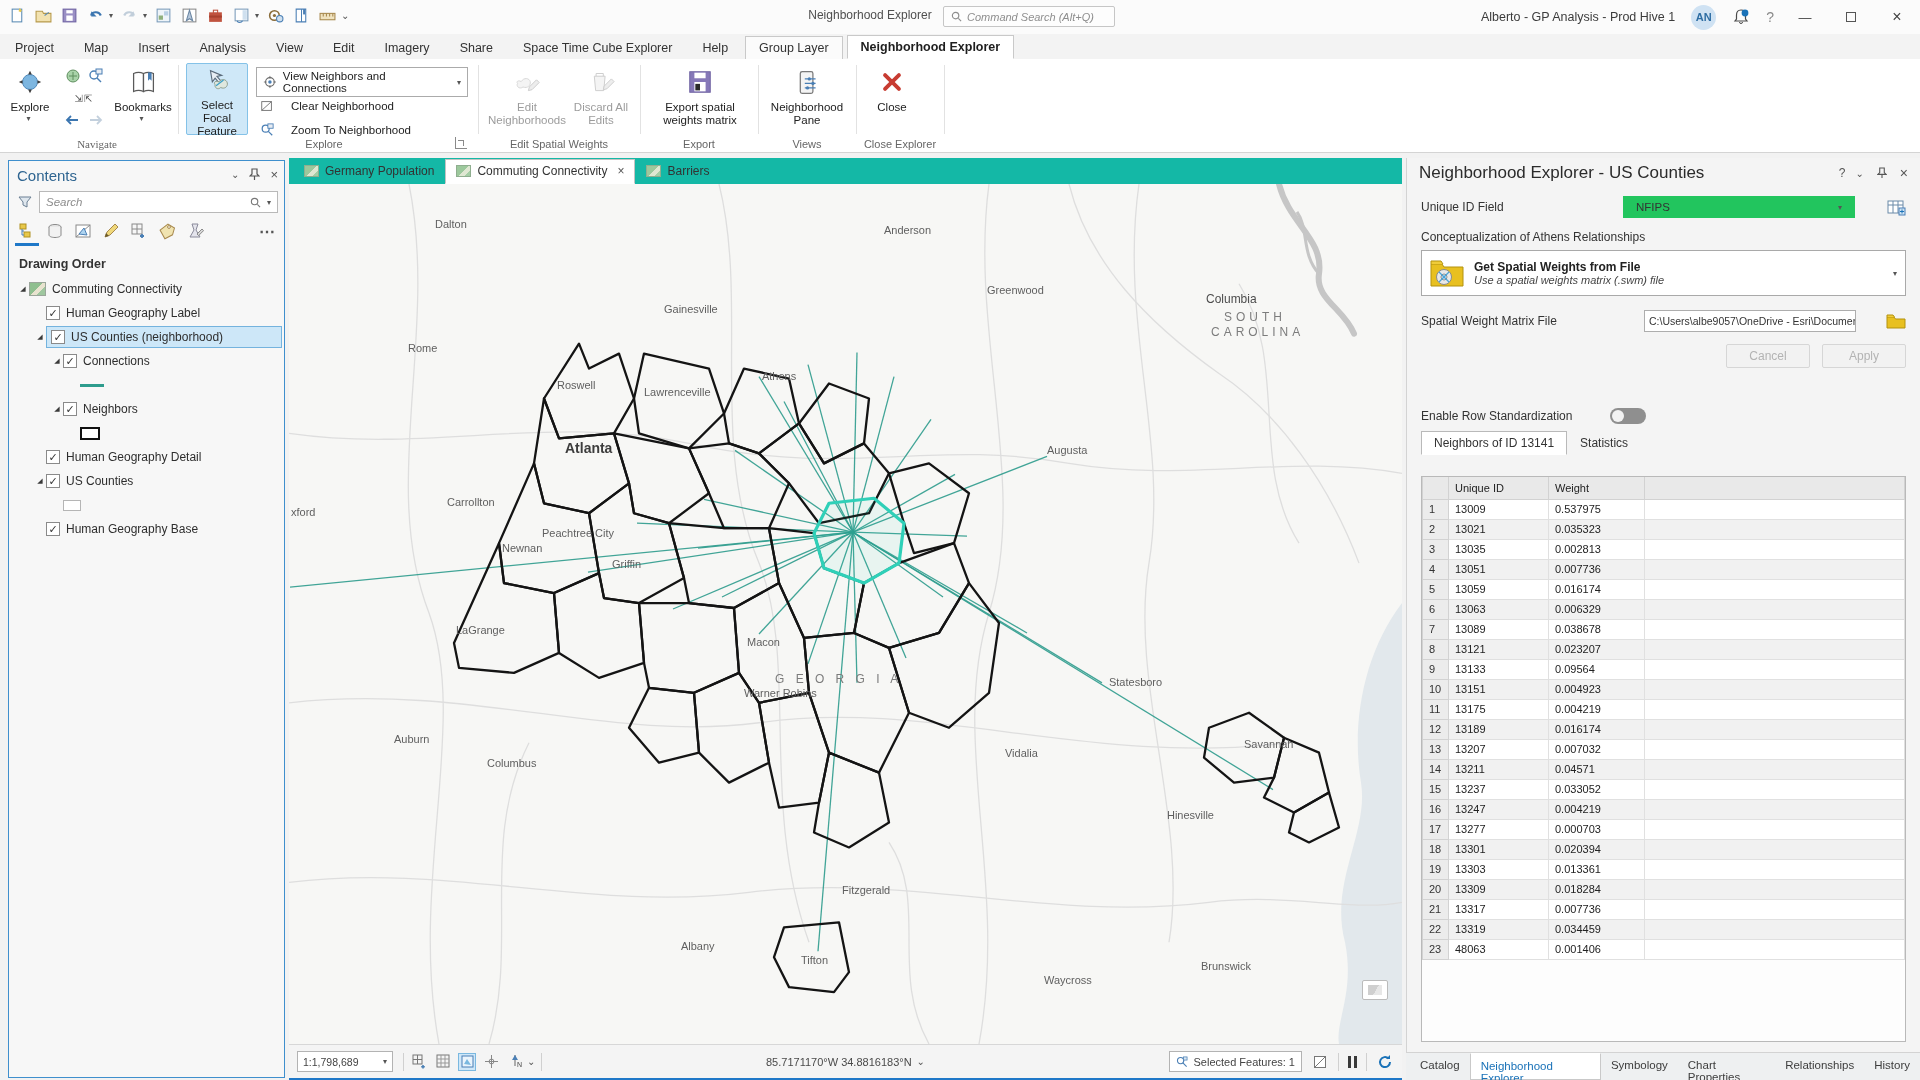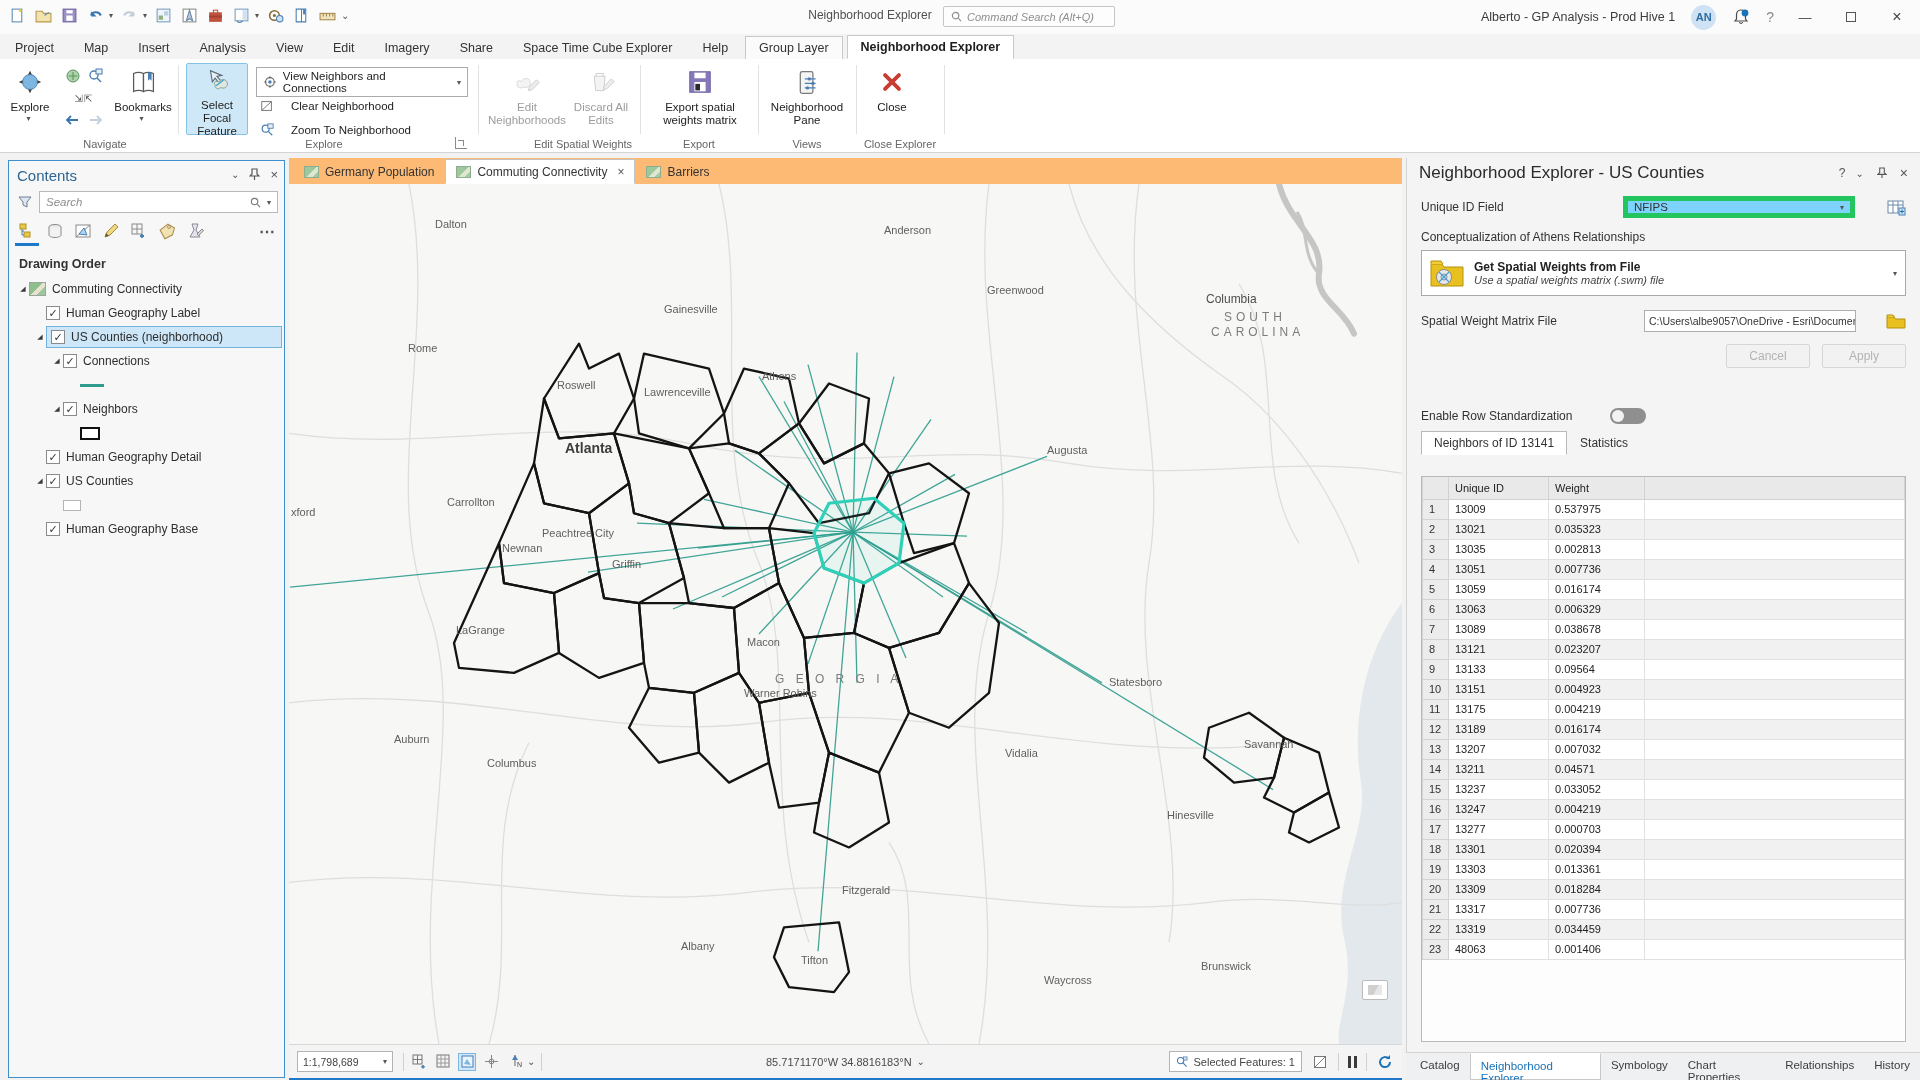--- a/index.html
+++ b/index.html
@@ -63,21 +63,21 @@
   .cb { width:14px; height:14px; border:1px solid #8a8a8a; background:#fff; font-size:11px; line-height:12px; text-align:center; color:#333; flex:none; margin-right:6px; }
   .map-thumb { width:17px; height:14px; flex:none; margin-right:6px; border:1px solid #9aa69a;
     background:linear-gradient(135deg,#8fbf8f 0 45%,#e8e3cf 45% 70%,#9fc79f 70%); }
   .sel-wrap { display:flex; align-items:center; background:#cde7f8; border:1px solid #74b3de; height:22px; padding:0 4px; flex:1; margin-right:2px; }
   .sw-line { width:24px; border-top:3px solid #2e9c8d; }
   .sw-rect-black { width:20px; height:13px; border:2.5px solid #111; background:#fff; }
   .sw-rect-gray { width:18px; height:11px; border:1px solid #b5b5b5; background:#fff; }
 
   
   .maparea { position:absolute; left:289px; top:158px; width:1113px; bottom:0; background:#eef0f1; border-bottom:2px solid #1f78c8; }
-  .maptabs { height:26px; display:flex; align-items:flex-end; background:#fdba74; padding-left:4px; }
+  .maptabs { height:26px; display:flex; align-items:center; background:#14b8a6; padding-left:4px; }
   .mtab { display:flex; align-items:center; gap:6px; font-size:12px; color:#333; padding:4px 10px; height:25px; border:1px solid transparent; }
   .mtab .mthumb { width:15px; height:12px; border:1px solid #8fae8f; background:linear-gradient(135deg,#9cc89c 0 50%,#dfe7d2 50% 75%,#a5cda5 75%); }
   .mtab.active { background:#fff; border-color:#c3c3c3; border-bottom-color:#fff; }
   .mtab .closex { font-size:12px; color:#555; margin-left:4px; }
   .mapcanvas { position:absolute; left:0; top:26px; right:0; bottom:34px; background:#3b82f6; overflow:hidden; }
   .mapcanvas svg { position:absolute; inset:0; }
   .overviewbtn { position:absolute; right:14px; bottom:44px; width:26px; height:20px; background:#fff; border:1px solid #bbb; border-radius:2px; display:flex; align-items:center; justify-content:center; }
   .overviewbtn i { display:block; width:14px; height:10px; background:linear-gradient(120deg,#cfcfcf 0 55%,#e7e7e7 55%); }
   .mapstatus { position:absolute; left:0; right:0; bottom:0; height:34px; background:#f4f4f4; border-top:1px solid #d7d7d7; display:flex; align-items:center; padding:0 8px; font-size:11px; color:#444; }
   .scalebox { width:96px; height:21px; background:#fff; border:1px solid #b3b3b3; display:flex; align-items:center; justify-content:space-between; padding:0 5px; font-size:10.5px; }
@@ -91,21 +91,21 @@
   .pausebars i { width:3px; height:12px; background:#3a3a3a; display:block; }
 
   
   .rpane { position:absolute; left:1406px; top:158px; width:514px; bottom:28px; background:#f4f4f4; border-left:1px solid #d3d3d3; }
   .rp-head { height:30px; display:flex; align-items:center; padding:0 12px; }
   .rp-title { font-size:17px; color:#2b2b2b; }
   .rp-hicons { margin-left:auto; display:flex; gap:13px; align-items:center; color:#555; font-size:12px; }
   .rp-body { padding:8px 14px 0 14px; font-size:12px; }
   .frow { display:flex; align-items:center; margin-bottom:12px;gap:24px; }
   .flabel { color:#333; }
-  .combo { margin-left:auto; width:232px; height:22px; background:#7dd3fc; border:5px solid #22c55e; display:flex; align-items:center; padding:0 6px; font-size:11.5px; }
+  .combo { margin-left:auto; width:232px; height:22px; background:#22c55e; border:7px solid #22c55e; display:flex; align-items:center; padding:0 6px; font-size:11.5px; }
   .combo .ccaret { margin-left:auto; font-size:8px; color:#555; }
   .bigdrop { border:1px solid #a9a9a9; background:#fff; height:46px; display:flex; align-items:center; padding:0 8px; gap:10px; margin:6px 0 14px 0; }
   .bd-title { font-size:12px; font-weight:bold; color:#222; }
   .bd-sub { font-size:11px; font-style:italic; color:#444; }
   .pathinput { margin-left:auto; width:212px; height:22px; border:1px solid #adadad; background:#fff; font-size:10.5px; padding:0 4px; display:flex; align-items:center; overflow:hidden; white-space:nowrap; }
   .btnrow { display:flex; justify-content:flex-end; gap:12px; margin:4px 0 16px 0; }
   .gbtn { width:84px; height:24px; border:1px solid #d6d6d6; background:#f2f2f2; color:#b3b3b3; font-size:12px; display:flex; align-items:center; justify-content:center; border-radius:2px; }
   .toggle { width:36px; height:16px; border-radius:9px; background:#8f8f8f; position:relative; margin-left:14px; }
   .toggle i { position:absolute; left:2px; top:2px; width:12px; height:12px; background:#f2f2f2; border-radius:50%; }
   .ntabs { display:flex; align-items:flex-end; margin-top:4px; padding:0 14px; height:25px; }
@@ -304,21 +304,21 @@
       <span class="bicon">
           <svg viewBox="0 0 30 30" width="27" height="27">
             <path d="M4 5c4-2 7-2 11 0v20c-4-2-7-2-11 0z" fill="#fff" stroke="#5a5a5a" stroke-width="1.4"></path>
             <path d="M26 5c-4-2-7-2-11 0v20c4-2 7-2 11 0z" fill="#fff" stroke="#5a5a5a" stroke-width="1.4"></path>
             <path d="M20 4v9l2-2 2 2V4z" fill="#4a7fb5"></path>
           </svg>
         </span>
       <span>Bookmarks</span>
       <span class="caret">▾</span>
     </div>
-    <div class="rgrouplabel" style="left:16px;width:178px;">Navigate</div>
+    <div class="rgrouplabel" style="left:8px;width:178px;font-family:Liberation Serif, serif;">Navigate</div>
     <div class="rsep" style="left:178px;"></div>
 
     <div class="bigbtn hl" style="left:186px;width:62px;">
       <span class="bicon">
           <svg viewBox="0 0 30 30" width="28" height="28">
             <path d="M8 4l2 12 3-4 5 6 2-2-5-6 5-1z" fill="#e8eef4" stroke="#5a6a7a" stroke-width="1.2"></path>
             <path d="M17 16c3-4 8-3 9 1s-3 7-7 5c-3 3-7 0-6-3-2-2 0-5 4-3z" fill="#dfe8df" stroke="#8a9a8a"></path>
             <path d="M14 20l8-6" stroke="#3aa0c8" stroke-width="1.4"></path>
           </svg>
         </span>
@@ -364,21 +364,21 @@
     <div class="bigbtn disabled" style="left:570px;width:62px;">
       <span class="bicon">
           <svg viewBox="0 0 30 30" width="27" height="27">
             <path d="M7 8h12l-1.5 16h-9z" fill="#e8e8e8" stroke="#8a8a8a"></path>
             <path d="M9 8V5h8v3" fill="none" stroke="#8a8a8a"></path>
             <path d="M18 19l8-8 3 3-8 8-4 1z" fill="#d8d8d8" stroke="#8a8a8a"></path>
           </svg>
         </span>
       <span>Discard All Edits</span>
     </div>
-    <div class="rgrouplabel" style="left:502px;width:162px;">Edit Spatial Weights</div>
+    <div class="rgrouplabel" style="left:478px;width:162px;">Edit Spatial Weights</div>
     <div class="rsep" style="left:640px;"></div>
 
     <div class="bigbtn" style="left:652px;width:96px;">
       <span class="bicon">
           <svg viewBox="0 0 30 30" width="28" height="28">
             <rect x="4" y="4" width="22" height="22" fill="#8678b8" stroke="#6c5fa0"></rect>
             <rect x="9" y="15" width="12" height="10" fill="#fff"></rect>
             <rect x="10" y="17" width="5" height="7" fill="#2a2a2a"></rect>
             <rect x="9" y="5" width="12" height="6" fill="#fff"></rect>
           </svg>

